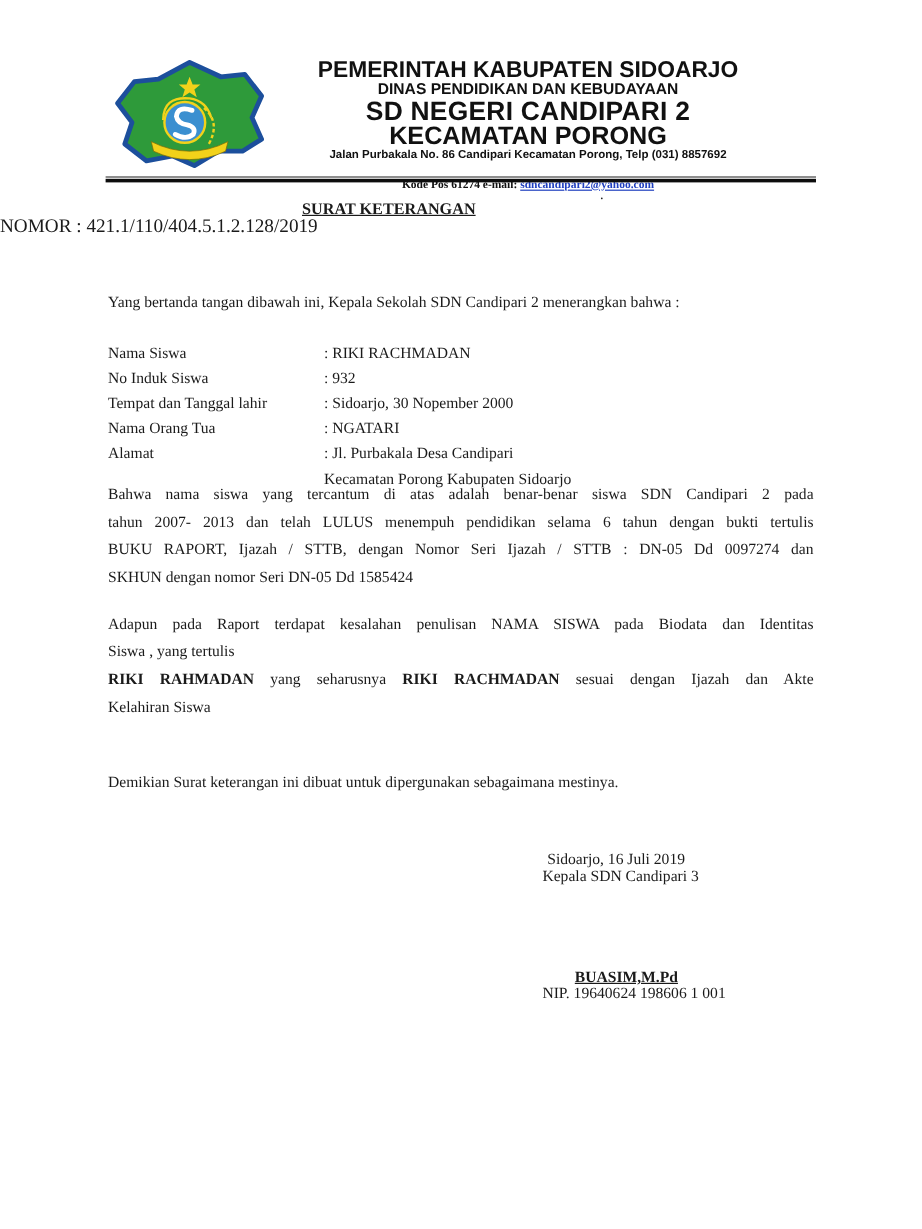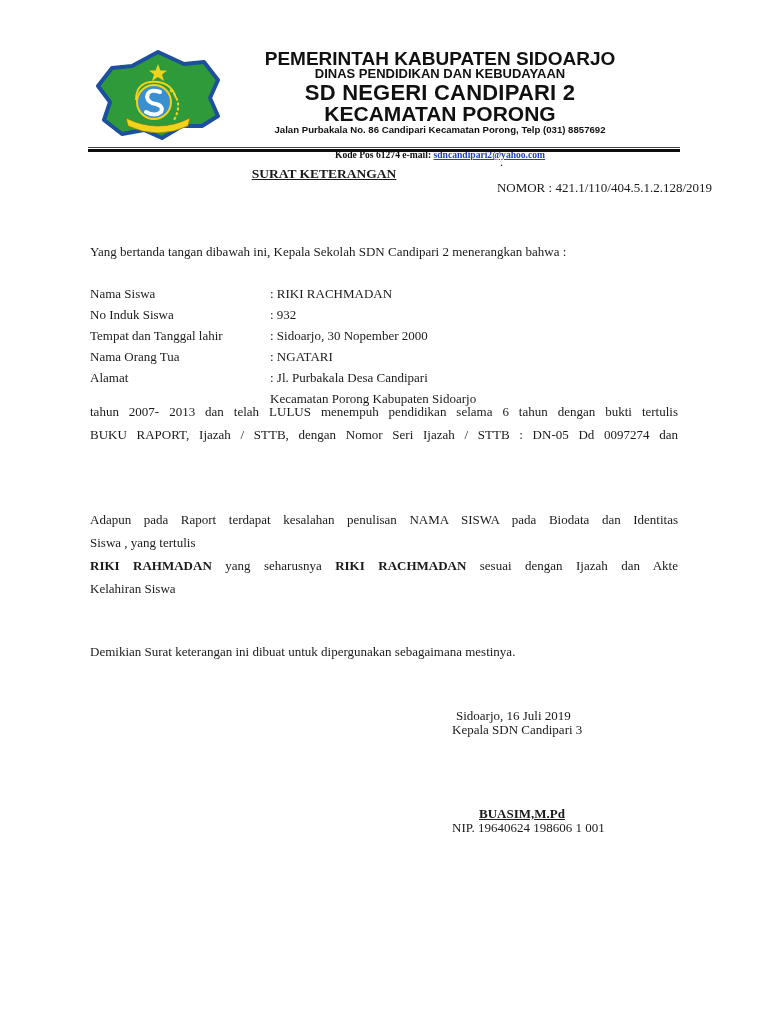--- a/index.html
+++ b/index.html
@@ -17,21 +17,21 @@
     .h3 { top: 80px; font-size: 22px; letter-spacing: 0.2px; }
     .h4 { top: 102px; font-size: 21px; }
     .h5 { top: 124px; font-size: 9.6px; }
     .h6 { top: 149px; font-size: 9.6px; font-family: Liberation Serif, serif; }
     .email { color: #1f3fbf; text-decoration: underline; }
     .rule-thin { left: 88px; top: 147px; width: 592px; height: 1px; background: #444; }
     .rule-thick { left: 88px; top: 149px; width: 592px; height: 3px; background: #0d0d0d; }
     .dot { left: 500px; top: 155px; font-size: 12px; }
     .title { left: 0; width: 648px; top: 166px; text-align: center; font-size: 13.5px; font-weight: bold; }
     .title span { text-decoration: underline; }
-    .nomor { left: 0; width: 712px; top: 180px; text-align: right; font-size: 13px; }
+    .nomor { left: 0; width: 712px; top: 180px; text-align: left; font-size: 16px; }
     .txt { font-size: 13px; white-space: nowrap; margin-top: 28px; }
     .para { position: absolute; left: 90px; width: 588px; font-size: 13px; line-height: 23px; text-align: justify; }
     .para .line { display: block; text-align: justify; text-align-last: justify; }
     .para .last { text-align-last: left; }
     .bold { font-weight: bold; }
     .sig-name { font-weight: bold; text-decoration: underline; }
   </style>
 </head>
 <body>
 
@@ -67,22 +67,24 @@
 <div class="abs txt" style="left:270px; top:279px;">: 932</div>
 <div class="abs txt" style="left:90px; top:300px;">Tempat dan Tanggal lahir</div>
 <div class="abs txt" style="left:270px; top:300px;">: Sidoarjo, 30 Nopember 2000</div>
 <div class="abs txt" style="left:90px; top:321px;">Nama Orang Tua</div>
 <div class="abs txt" style="left:270px; top:321px;">: NGATARI</div>
 <div class="abs txt" style="left:90px; top:342px;">Alamat</div>
 <div class="abs txt" style="left:270px; top:342px;">: Jl. Purbakala Desa Candipari</div>
 <div class="abs txt" style="left:270px; top:363px;">Kecamatan Porong Kabupaten Sidoarjo</div>
 
 <div class="para" style="top:400px;">
+  <span class="line">Bahwa nama siswa yang tercantum di atas adalah benar-benar siswa SDN Candipari 2 pada</span>
   <span class="line">tahun 2007- 2013 dan telah LULUS menempuh pendidikan selama 6 tahun  dengan bukti tertulis</span>
   <span class="line">BUKU RAPORT, Ijazah / STTB,  dengan Nomor Seri Ijazah / STTB : DN-05 Dd 0097274 dan</span>
+  <span class="line last">SKHUN dengan nomor Seri DN-05 Dd 1585424</span>
 </div>
 
 <div class="para" style="top:508px;">
   <span class="line">Adapun pada Raport terdapat kesalahan penulisan NAMA SISWA  pada Biodata dan Identitas</span>
   <span class="line last">Siswa , yang tertulis</span>
   <span class="line"><span class="bold">RIKI RAHMADAN</span><span> yang seharusnya </span><span class="bold">RIKI RACHMADAN</span><span> sesuai dengan Ijazah dan Akte</span></span>
   <span class="line last">Kelahiran Siswa</span>
 </div>
 
 <div class="abs txt" style="left:90px; top:616px;">Demikian Surat keterangan ini dibuat  untuk dipergunakan sebagaimana mestinya.</div>

